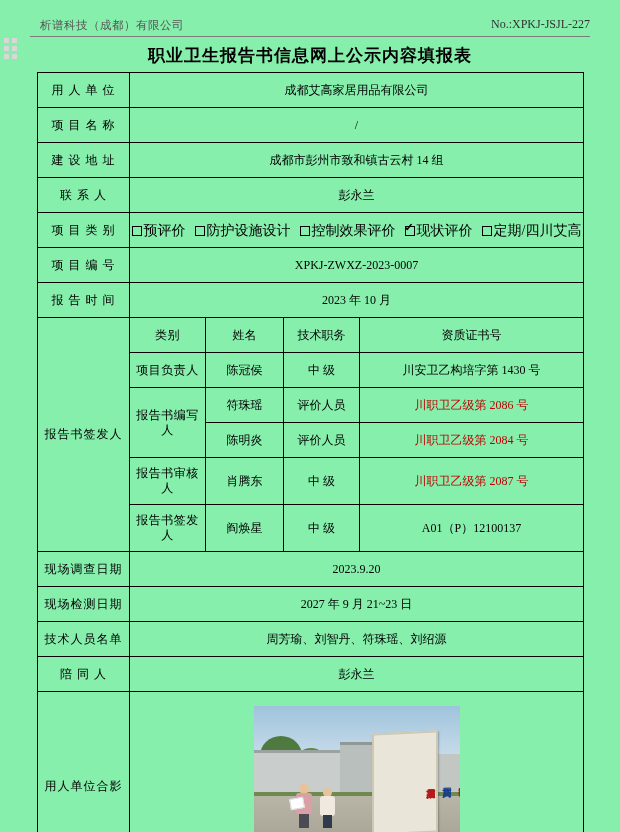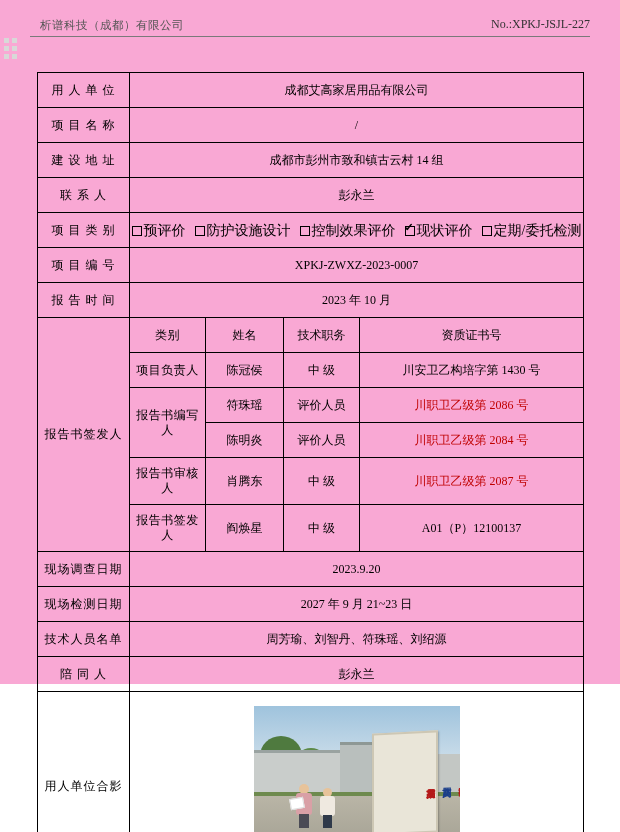--- a/index.html
+++ b/index.html
@@ -11,22 +11,22 @@
     width: 620px;
     height: 832px;
     font-family: "Liberation Serif", "DejaVu Serif", serif;
     color: #000;
     position: relative;
     overflow: hidden;
   }
   .page {
     position: relative;
     width: 620px;
-    height: 684px;
-    background: #f9a8d4;
+    height: 832px;
+    background: #86efac;
   }
   
   .margin-dots {
     position: absolute;
     left: 4px;
     top: 38px;
     width: 14px;
     height: 30px;
   }
   .margin-dots i {
@@ -257,20 +257,21 @@
       <i style="left:8px;top:8px"></i>
     <i style="left:0;top:16px"></i>
       <i style="left:8px;top:16px"></i>
   </div>
 
   <div class="header">
     <span class="company">析谱科技（成都）有限公司</span>
     <span class="code">No.:XPKJ-JSJL-227</span>
   </div>
 
+  <div class="doc-title">职业卫生报告书信息网上公示内容填报表</div>
 
   <table class="main">
     <colgroup>
       <col style="width:92px">
       <col style="width:76px">
       <col style="width:78px">
       <col style="width:76px">
       <col style="width:224px">
     </colgroup>
 
@@ -296,21 +297,21 @@
     </tr>
 
     <tr>
       <td class="lbl">项 目 类 别</td>
       <td class="val" colspan="4">
         <div class="cat-line" id="cat-line">
               <span class="cb"><span class="box"></span><span>预评价</span></span>
               <span class="cb"><span class="box"></span><span>防护设施设计</span></span>
               <span class="cb"><span class="box"></span><span>控制效果评价</span></span>
               <span class="cb checked"><span class="box"></span><span>现状评价</span></span>
-              <span class="cb"><span class="box"></span><span>定期/委托检测</span></span>
+              <span class="cb"><span class="box"></span><span>定期/四川艾高</span></span>
             </div>
       </td>
     </tr>
 
     <tr>
       <td class="lbl">项 目 编 号</td>
       <td class="val" colspan="4">XPKJ-ZWXZ-2023-0007</td>
     </tr>
 
     <tr>

